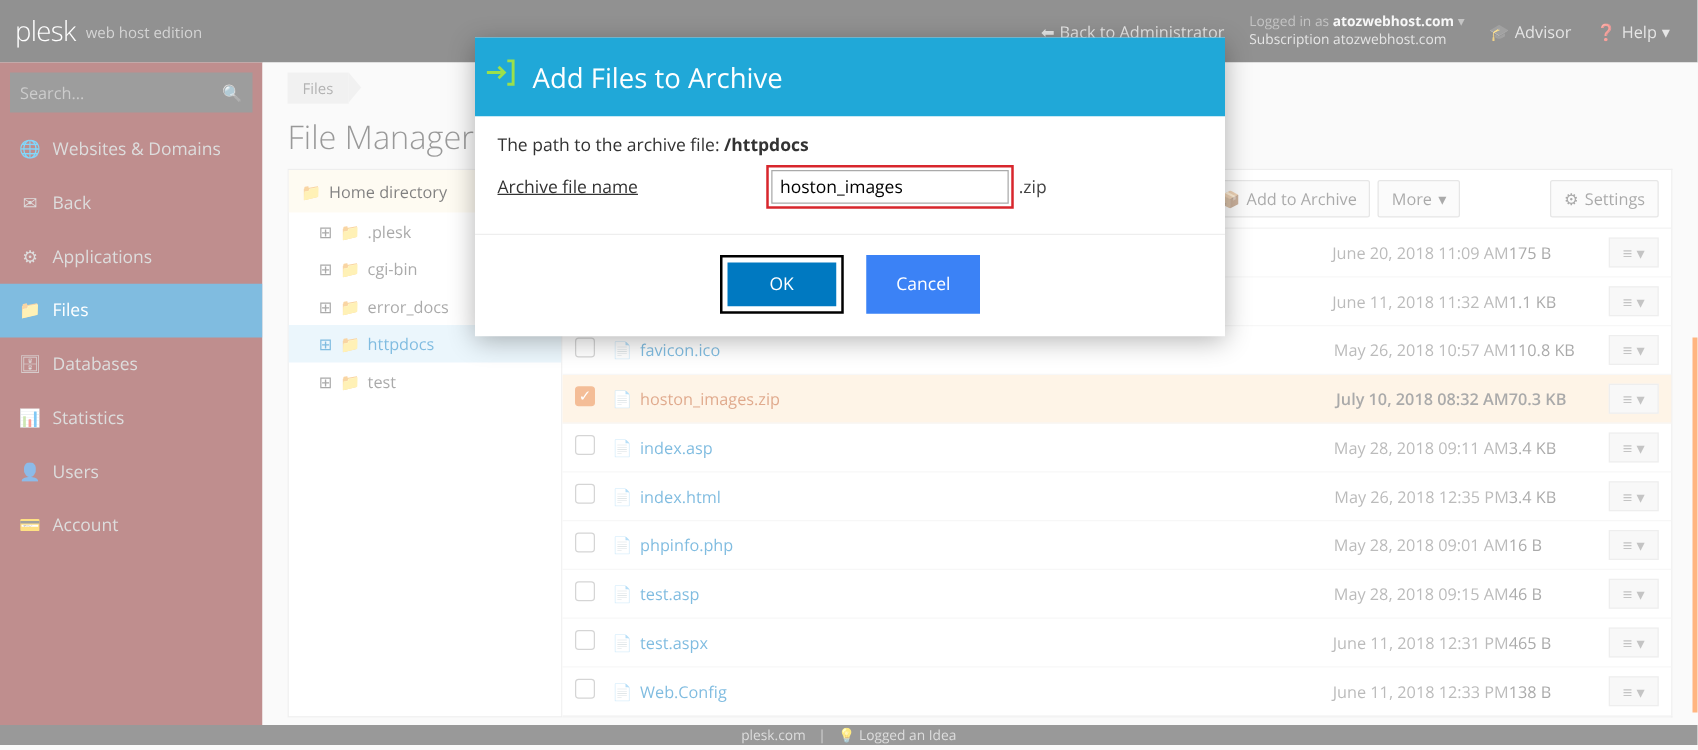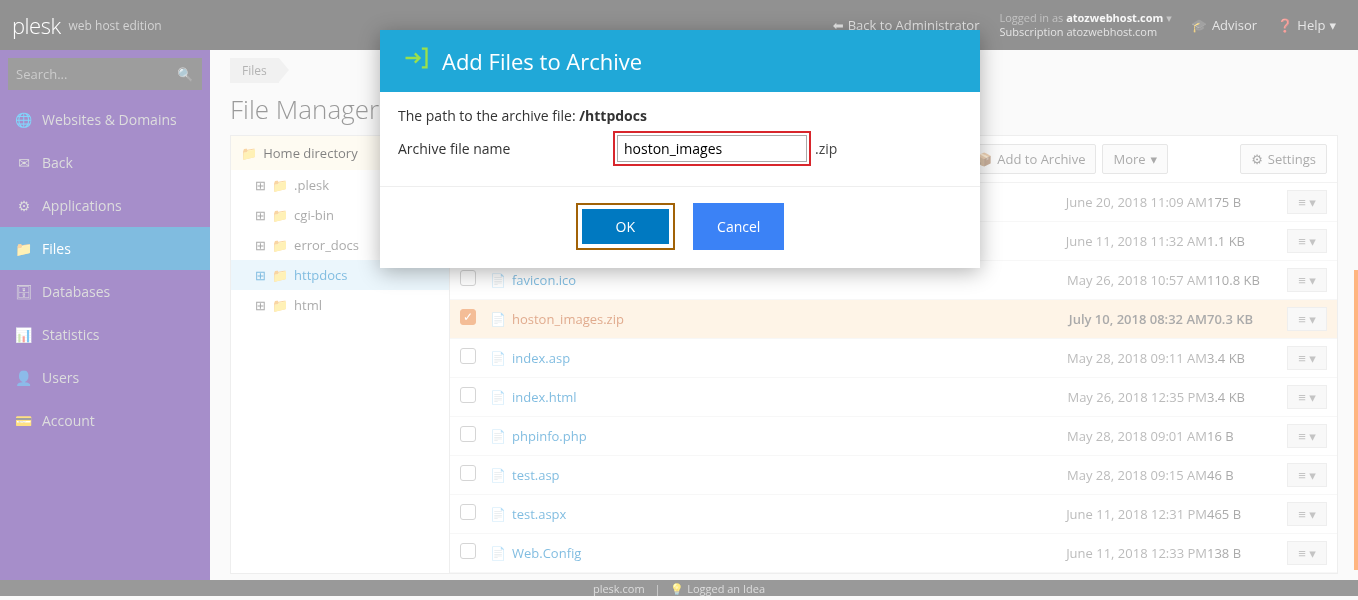--- a/index.html
+++ b/index.html
@@ -11,21 +11,21 @@
 .logo-text { font-weight:300; }
 .edition { font-size: 12px; color: #aaa; }
 .topbar-spacer { flex: 1; }
 .topbar-link { color: #ccc; margin: 0 10px; display:flex; align-items:center; gap:4px; cursor:pointer; }
 .topbar-group { display:flex; flex-direction:column; align-items:flex-start; font-size:11px; margin: 0 10px; line-height: 1.3; }
 .topbar-group .t1 { color:#888; }
 .topbar-group .t2 { color:#ccc; }
 
 
 .layout { display: flex; height: 530px; }
-.sidebar { width: 210px; background: #4c1d95; color: #ccc; display:flex; flex-direction:column; }
+.sidebar { width: 210px; background: #7f1d1d; color: #ccc; display:flex; flex-direction:column; }
 .search-box { background:#3a3a3a; margin:8px; height:32px; display:flex; align-items:center; padding:0 8px; color:#999; font-size:13px; }
 .search-box .mag { margin-left:auto; }
 .nav-item { display:flex; align-items:center; gap:10px; padding:12px 16px; font-size:14px; color:#bbb; cursor:pointer; }
 .nav-item.active { background:#0079c1; color:#fff; }
 .nav-item .icon { width:16px; height:16px; display:inline-flex; align-items:center; justify-content:center; }
 
 .main { flex:1; background:#f5f5f5; position:relative; }
 .crumb-row { padding:8px 20px; }
 .crumb { background:#e3e3e3; padding:4px 12px; font-size:12px; color:#666; display:inline-block; position:relative; }
 .crumb::after { content:""; position:absolute; right:-10px; top:0; border-left:10px solid #e3e3e3; border-top:12px solid transparent; border-bottom:12px solid transparent; }
@@ -60,29 +60,29 @@
 .file-row .menu { width:40px; text-align:center; color:#888; background:#f0f0f0; margin-left:10px; border:1px solid #ddd; cursor:pointer; padding:2px 0; }
 
 .orange-bar { position:absolute; right:0; top:220px; width:4px; height:300px; background:#ff6a00; }
 
 .footer { background:#333; height:16px; color:#aaa; font-size:11px; display:flex; align-items:center; justify-content:center; gap:10px; }
 .footer a { color:#bbb; text-decoration:none; }
 
 
 .overlay { position:absolute; top:0; left:0; right:0; bottom:0; background:rgba(255,255,255,0.5); }
 .modal { position:absolute; top:30px; left:380px; width:600px; background:#fff; box-shadow:0 4px 20px rgba(0,0,0,0.3); z-index:10; }
-.modal-header { background:#20a8d8; color:#fff; padding:14px 22px; display:flex; align-items:center; gap:12px; font-size:22px; font-weight:400; }
+.modal-header { background:#20a8d8; color:#fff; padding:14px 6px; display:flex; align-items:center; gap:12px; font-size:22px; font-weight:400; }
 .modal-body { padding:14px 18px; font-size:14px; color:#333; }
 .modal-row { display:flex; align-items:center; margin-bottom:6px; }
-.modal-row .mlabel { flex:0 0 215px; }
+.modal-row .mlabel { flex:0 0 215px;text-decoration:underline; }
 .modal-row .minput-wrap { border:2px solid #d8262c; padding:2px; }
 .modal-row input { border:1px solid #aaa; padding:3px 6px; width:190px; font-size:14px; }
 .modal-row .ext { margin-left:4px; color:#444; }
 .modal-actions { border-top:1px solid #eee; padding:16px 18px 18px; display:flex; gap:18px; justify-content:center; }
-.ok-wrap { border:2px solid #a16207; padding:4px; }
+.ok-wrap { border:2px solid #000000; padding:4px; }
 .btn-ok { background:#0079c1; color:#fff; border:none; padding:8px 34px; font-size:14px; cursor:pointer; }
 .btn-cancel { background:#3b82f6; color:#fff; border:none; padding:8px 24px; font-size:14px; cursor:pointer; }
 </style>
 </head>
 <body>
 
 <div class="topbar">
   <span class="logo">
       <span class="logo-text">plesk</span>
     </span>
@@ -177,21 +177,21 @@
               <span>error_docs</span>
             </div>
             <div class="tree-node selected">
               <span>⊞</span> 
               <span class="folder-icon">📁</span> 
               <span>httpdocs</span>
             </div>
             <div class="tree-node">
               <span>⊞</span> 
               <span class="folder-icon">📁</span> 
-              <span>html</span>
+              <span>test</span>
             </div>
           </div>
       </div>
 
       <div class="list-area">
         <div class="toolbar">
           <div class="tool-spacer"></div>
           <div class="tool-btn">
             <span>📦</span>
             <span>Add to Archive</span>

